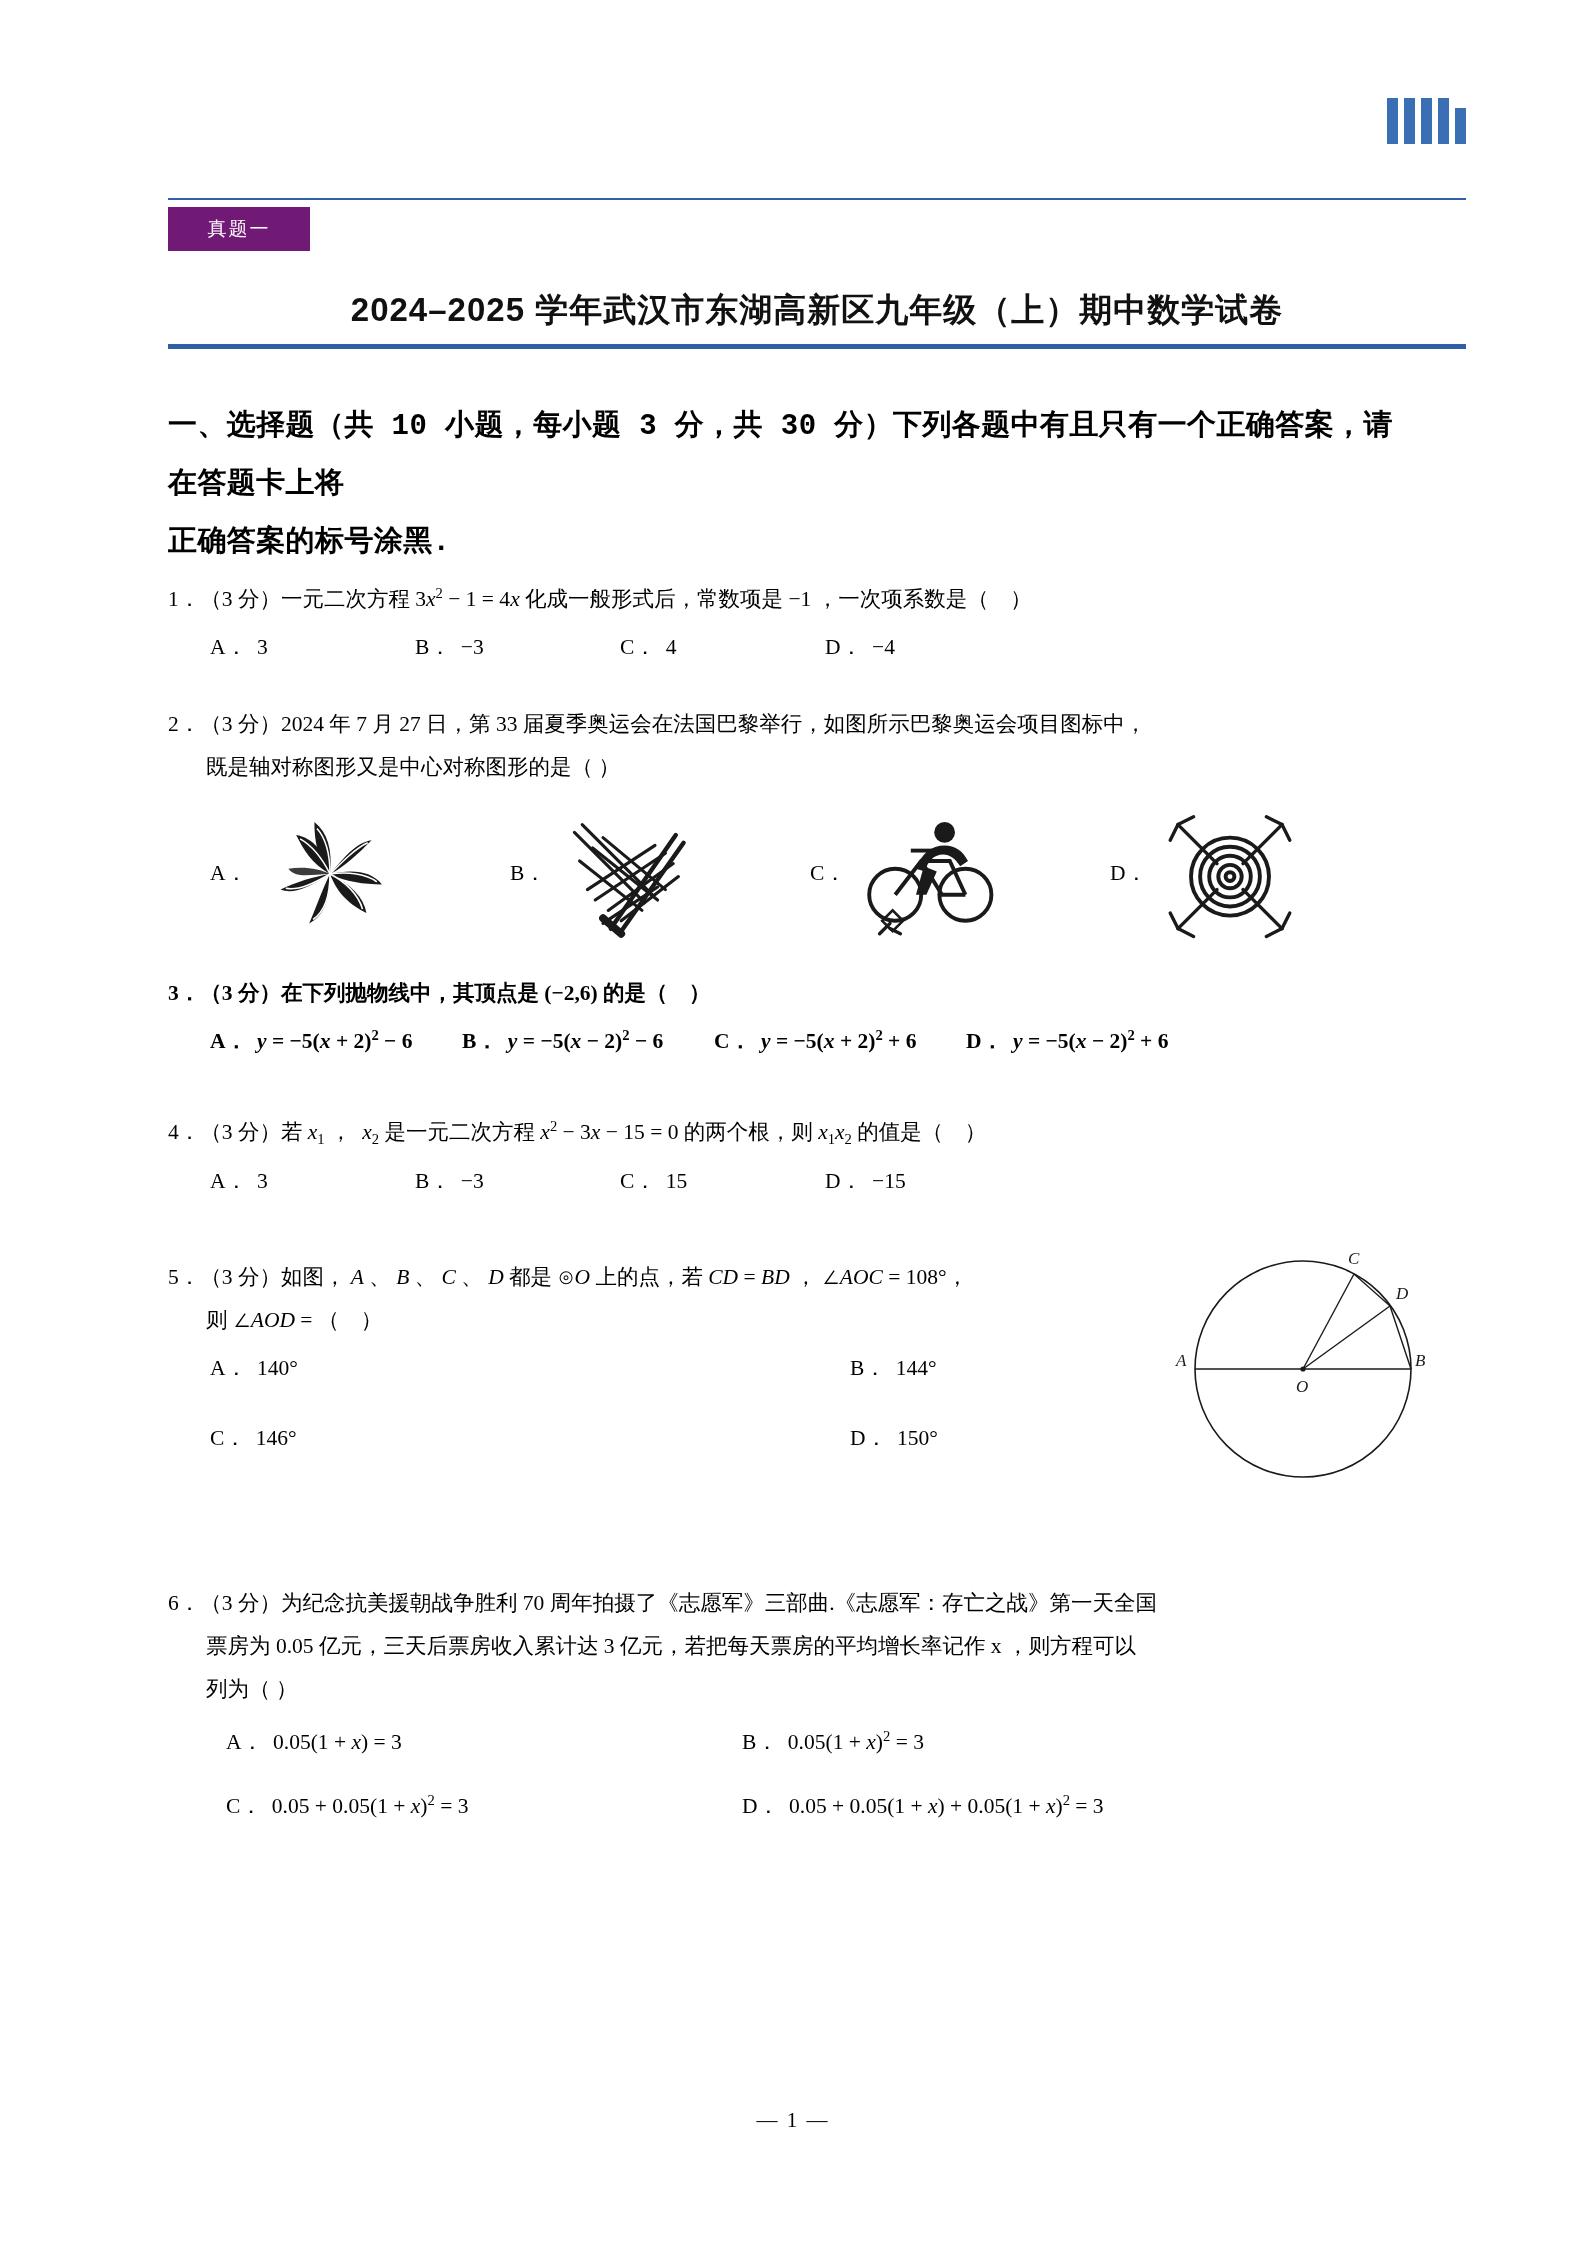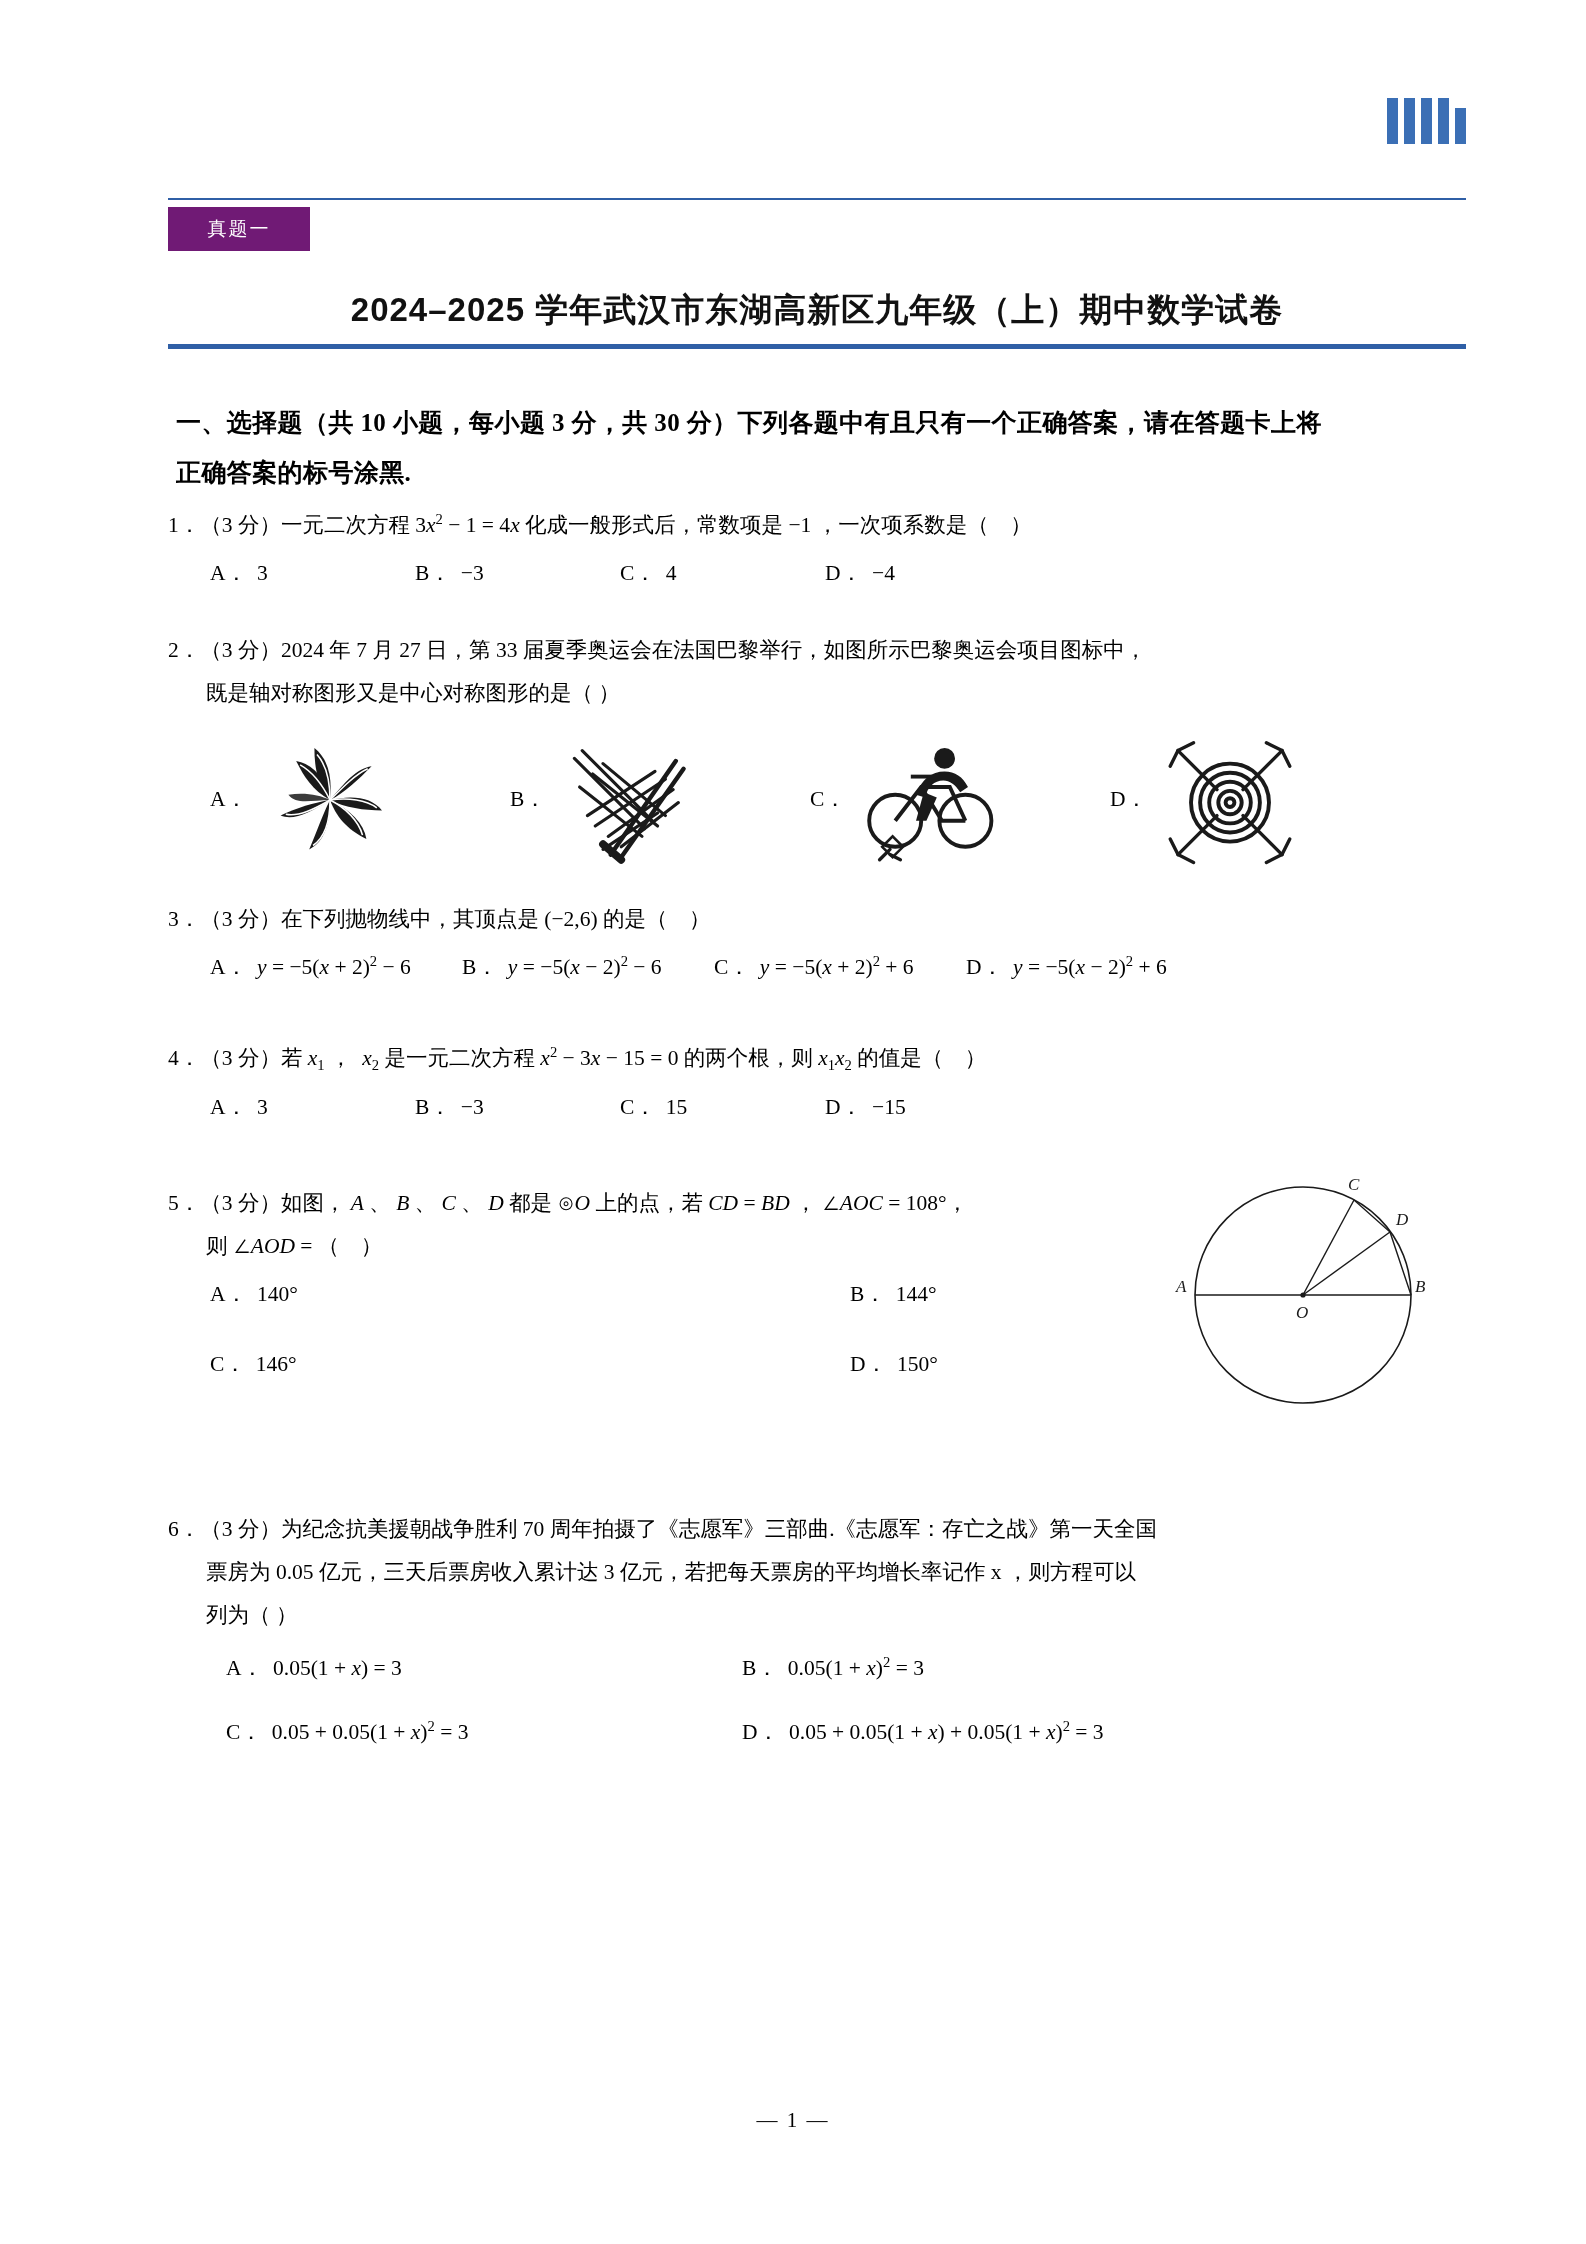--- a/index.html
+++ b/index.html
@@ -90,27 +90,26 @@
   
   .content {
     position: absolute;
     left: 168px;
     top: 398px;
     width: 1250px;
     font-size: 21.5px;
     line-height: 1.95;
   }
   .section-head {
-    font-family: Liberation Serif, serif;
+    font-family: Liberation Mono, monospace;
     font-weight: bold;
-    font-size: 25px;
+    font-size: 29px;
     line-height: 2.0;
     letter-spacing: 0.4px;
     margin-bottom: 6px;
-    margin-left: 8px;
   }
   .q {
     position: relative;
   }
   .q-stem {
     text-indent: 0;
     line-height: 2.0;
   }
   .indent {
     padding-left: 38px;
@@ -312,21 +311,21 @@
                 <path d="M10 92 L22 98"></path>
               <path d="M90 92 L96 80"></path>
                 <path d="M90 92 L78 98"></path>
             </g>
           </svg>
         </div>
 
       </div>
     </div>
 
-    <div class="q" style="margin-top:30px;">
+    <div class="q" style="margin-top:30px;font-weight:bold;">
       <div class="q-stem">
         3．（3 分）在下列抛物线中，其顶点是 (−2,6) 的是（&nbsp;&nbsp;&nbsp;&nbsp;）
       </div>
       <div class="opts math3">
         <div style="width:252px"><span class="opt-label">A．</span><span class="mrow"><i class="v">y</i> = −5(<i class="v">x</i> + 2)<sup class="e">2</sup> − 6</span></div>
         <div style="width:252px"><span class="opt-label">B．</span><span class="mrow"><i class="v">y</i> = −5(<i class="v">x</i> − 2)<sup class="e">2</sup> − 6</span></div>
         <div style="width:252px"><span class="opt-label">C．</span><span class="mrow"><i class="v">y</i> = −5(<i class="v">x</i> + 2)<sup class="e">2</sup> + 6</span></div>
         <div style="width:252px"><span class="opt-label">D．</span><span class="mrow"><i class="v">y</i> = −5(<i class="v">x</i> − 2)<sup class="e">2</sup> + 6</span></div>
       </div>
     </div>

